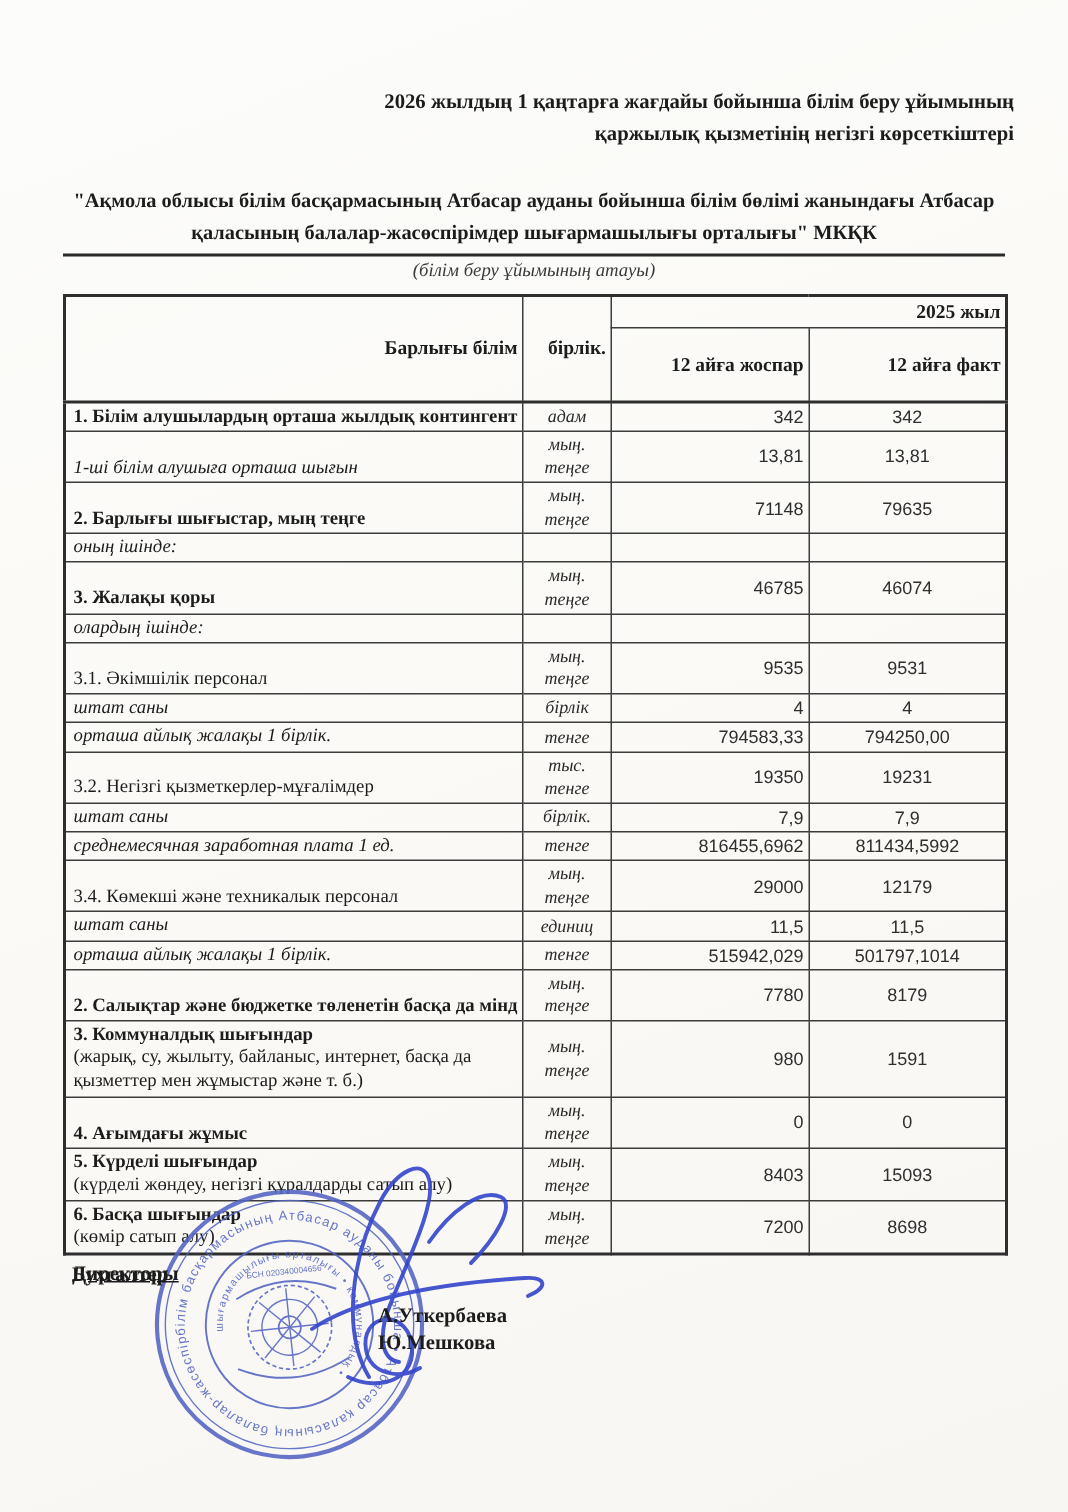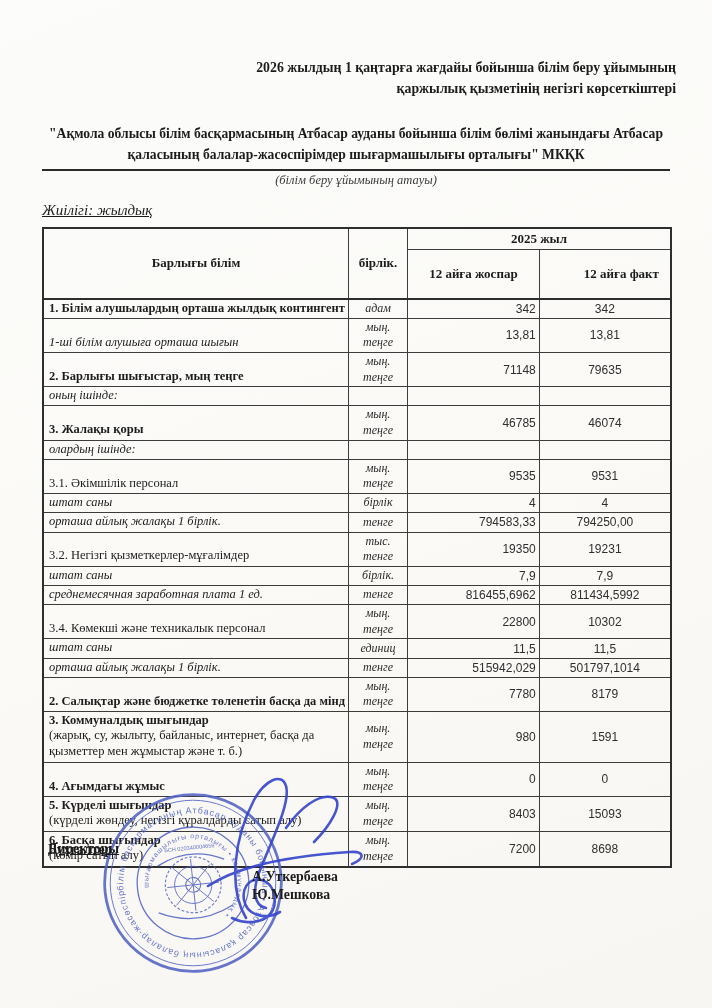--- a/index.html
+++ b/index.html
@@ -20,21 +20,21 @@
   }
   .org-caption{margin-top:2px;text-align:center;font-style:italic;font-size:12.5px;color:#3a3a3a;}
   .frequency{margin:14px 0 0 42px;font-style:italic;font-size:15px;text-decoration:underline;}
   
   table.indicators{
     border-collapse:collapse;margin:8px 0 0 42px;width:630px;
     font-size:12.5px;table-layout:fixed;
   }
   table.indicators td,table.indicators th{border:1px solid #3c3c3c;}
   table.indicators{border:2px solid #2e2e2e;}
-  thead th{font-weight:bold;font-size:13px;vertical-align:middle;text-align:center;padding:2px 3px;}
+  thead th{font-weight:bold;font-size:13px;vertical-align:middle;text-align:right;padding:2px 3px;}
   thead tr.group-row th{height:16px;}
   thead tr.sub-row th{height:44px;}
   thead{border-bottom:2px solid #2e2e2e;}
   th.h-indicator{width:298px;}
   th.h-unit{width:52px;}
   th.h-plan{width:86px;}
   th.h-fact{width:194px;padding-left:36px;}
   .c-label{padding:1px 3px 2px 5px;vertical-align:bottom;line-height:1.22;}
   .c-label.bold .lbl{font-weight:bold;}
   .c-label.italic .lbl{font-style:italic;}
@@ -56,21 +56,20 @@
 
 <div class="page">
 
   <div class="title">
     <div>2026 жылдың 1 қаңтарға жағдайы бойынша білім беру ұйымының</div>
     <div>қаржылық қызметінің негізгі көрсеткіштері</div>
   </div>
 
   <div class="org">"Ақмола облысы білім басқармасының Атбасар ауданы бойынша білім бөлімі жанындағы Атбасар қаласының балалар-жасөспірімдер шығармашылығы орталығы" МКҚК</div>
   <div class="org-caption">(білім беру ұйымының атауы)</div>
-  <div class="frequency">Жиілігі: жылдық</div>
 
   <table class="indicators">
     <thead>
       <tr class="group-row">
         <th class="h-indicator" rowspan="2">Барлығы білім</th>
         <th class="h-unit" rowspan="2">бірлік.</th>
         <th colspan="2">2025 жыл</th>
       </tr>
       <tr class="sub-row">
         <th class="h-plan">12 айға жоспар</th>
@@ -172,22 +171,22 @@
           </td>
           <td class="c-unit">тенге</td>
           <td class="c-plan">816455,6962</td>
           <td class="c-fact">811434,5992</td>
         </tr>
         <tr>
           <td class="c-label plain">
             <div class="lbl">3.4. Көмекші және техникалык персонал</div>
           </td>
           <td class="c-unit">мың. теңге</td>
-          <td class="c-plan">22800</td>
-          <td class="c-fact">10302</td>
+          <td class="c-plan">29000</td>
+          <td class="c-fact">12179</td>
         </tr>
         <tr>
           <td class="c-label italic">
             <div class="lbl">штат саны</div>
           </td>
           <td class="c-unit">единиц</td>
           <td class="c-plan">11,5</td>
           <td class="c-fact">11,5</td>
         </tr>
         <tr>

